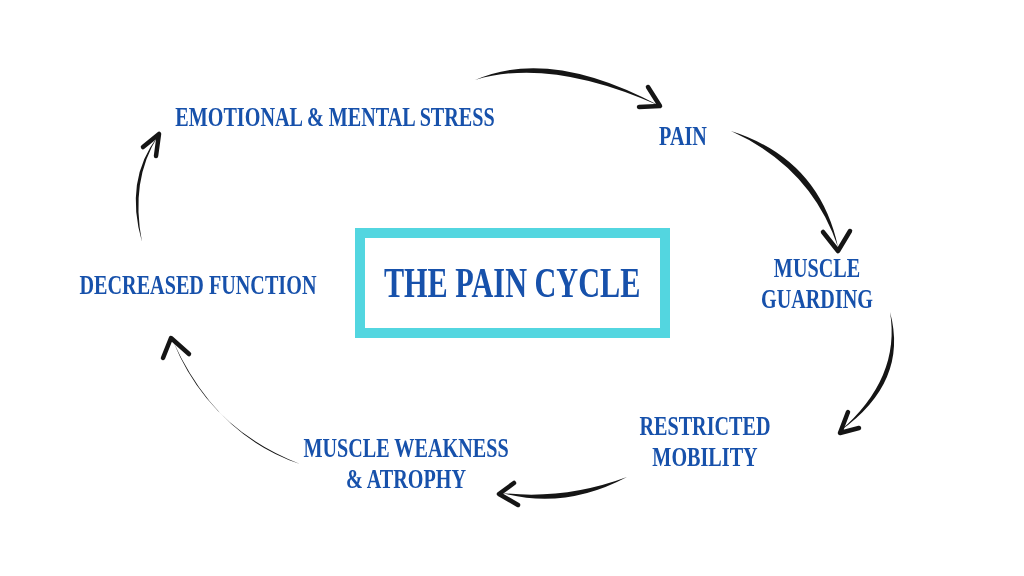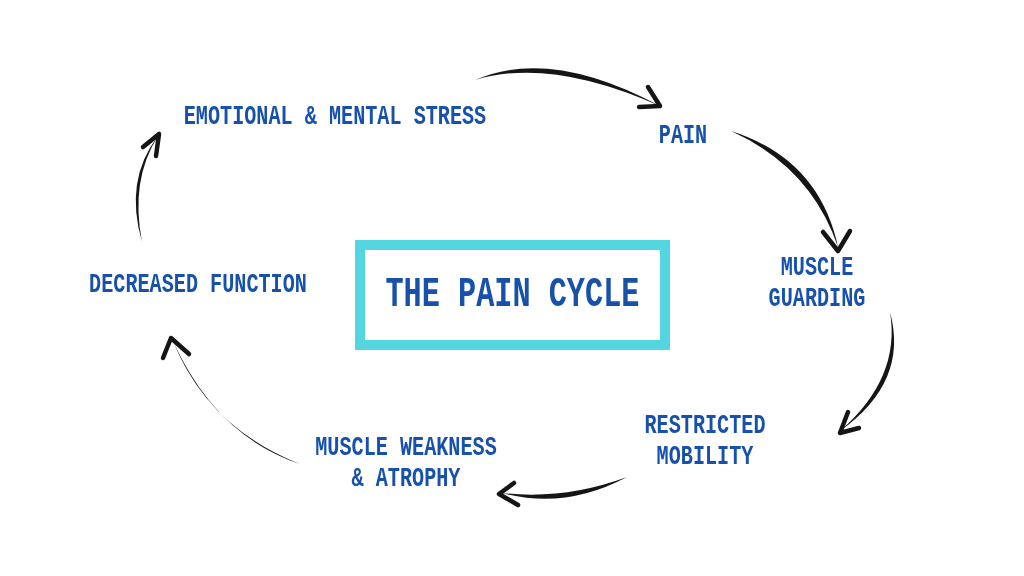--- a/index.html
+++ b/index.html
@@ -2,21 +2,21 @@
 <html><head>
 <meta charset="utf-8">
 <style>
   html, body { margin: 0; padding: 0; background: #ffffff; }
   .canvas {
     position: relative;
     width: 1024px;
     height: 576px;
     background: #ffffff;
     overflow: hidden;
-    font-family: Liberation Mono, monospace;
+    font-family: Liberation Serif, serif;
   }
   .arrows {
     position: absolute;
     left: 0; top: 0;
     width: 1024px; height: 576px;
     pointer-events: none;
   }
   .node-label {
     position: absolute;
     transform: translate(-50%, -50%) scaleX(0.72);
@@ -33,21 +33,20 @@
     left: 355px;
     top: 228px;
     width: 315px;
     height: 110px;
     box-sizing: border-box;
     border: 10px solid #53d6e0;
     background: #ffffff;
     display: flex;
     align-items: center;
     justify-content: center;
-    margin-top: 12px;
   }
   .title-text {
     font-weight: 700;
     font-size: 42px;
     color: #1751ab;
     transform: scaleX(0.72);
     white-space: nowrap;
   }
   .arrow-fill { fill: #151515; stroke: none; }
   .arrow-head {

